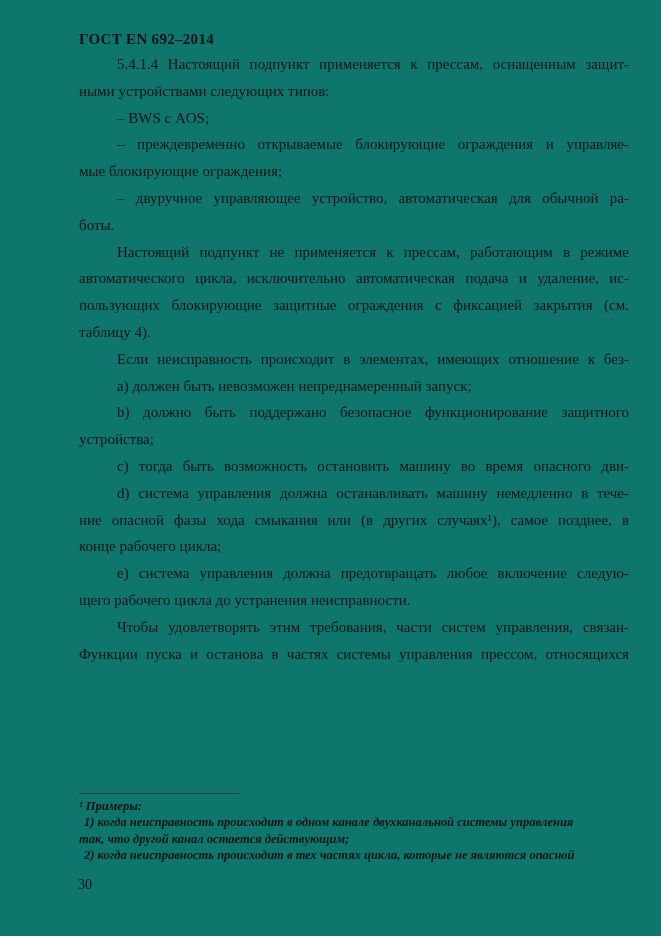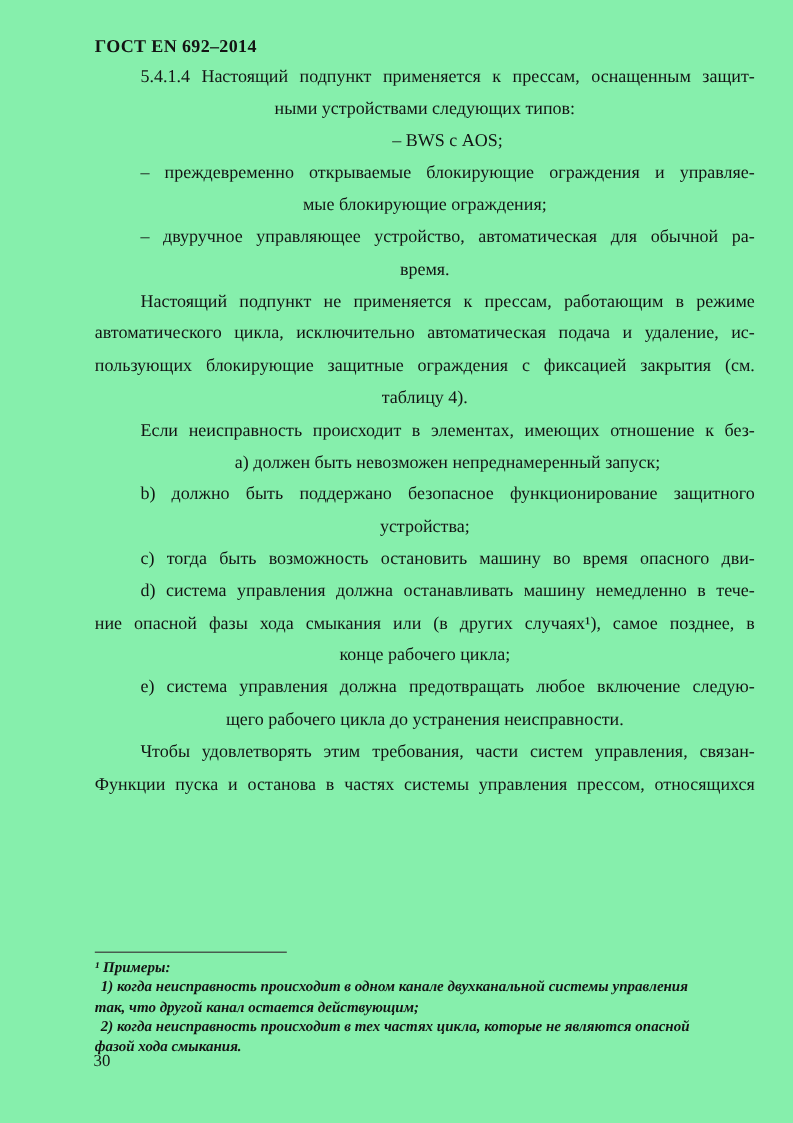--- a/index.html
+++ b/index.html
@@ -1,20 +1,20 @@
 <!DOCTYPE html>
 <html><head>
 <meta charset="utf-8">
 <style>
   html, body { margin: 0; padding: 0; background: #fdfdfd; }
   .page {
     position: relative;
     width: 661px;
     height: 936px;
-    background: #86efac;
+    background: #0f766e;
     font-family: "Liberation Serif", serif;
     color: #131313;
     overflow: hidden;
   }
   .doc-header {
     position: absolute;
     top: 31px;
     left: 79px;
     font-size: 15px;
     font-weight: bold;
@@ -25,21 +25,21 @@
     position: absolute;
     top: 51px;
     left: 79px;
     width: 550px;
   }
   .ln {
     font-size: 15px;
     line-height: 26.8px;
     height: 26.8px;
     overflow: hidden;
-    text-align: center;
+    text-align: left;
   }
   .ln.ind { padding-left: 38px; }
   .ln.just {
     text-align: justify;
     text-align-last: justify;
     -moz-text-align-last: justify;
   }
   .footnote {
     position: absolute;
     left: 79px;
@@ -75,21 +75,21 @@
 <div class="page">
   <div class="doc-header">ГОСТ EN 692–2014</div>
 
   <div class="body-text">
       <div class="ln ind just">5.4.1.4 Настоящий подпункт применяется к прессам, оснащенным защит-</div>
       <div class="ln">ными устройствами следующих типов:</div>
       <div class="ln ind">– BWS с AOS;</div>
       <div class="ln ind just">– преждевременно открываемые блокирующие ограждения и управляе-</div>
       <div class="ln">мые блокирующие ограждения;</div>
       <div class="ln ind just">– двуручное управляющее устройство, автоматическая для обычной ра-</div>
-      <div class="ln">время.</div>
+      <div class="ln">боты.</div>
       <div class="ln ind just">Настоящий подпункт не применяется к прессам, работающим в режиме</div>
       <div class="ln just">автоматического цикла, исключительно автоматическая подача и удаление, ис-</div>
       <div class="ln just">пользующих блокирующие защитные ограждения с фиксацией закрытия (см.</div>
       <div class="ln">таблицу 4).</div>
       <div class="ln ind just">Если неисправность происходит в элементах, имеющих отношение к без-</div>
       <div class="ln ind">a) должен быть невозможен непреднамеренный запуск;</div>
       <div class="ln ind just">b) должно быть поддержано безопасное функционирование защитного</div>
       <div class="ln">устройства;</div>
       <div class="ln ind just">c) тогда быть возможность остановить машину во время опасного дви-</div>
       <div class="ln ind just">d) система управления должна останавливать машину немедленно в тече-</div>
@@ -101,18 +101,17 @@
       <div class="ln just">Функции пуска и останова в частях системы управления прессом, относящихся</div>
     </div>
 
   <div class="footnote">
     <div class="fn-rule"></div>
     <div class="fn-lines">
         <div class="fn-line">¹ Примеры:</div>
         <div class="fn-line ind">1) когда неисправность происходит в одном канале двухканальной системы управления</div>
         <div class="fn-line">так, что другой канал остается действующим;</div>
         <div class="fn-line ind">2) когда неисправность происходит в тех частях цикла, которые не являются опасной</div>
-        <div class="fn-line">фазой хода смыкания.</div>
       </div>
   </div>
 
   <div class="page-number">30</div>
 </div>
 
 </body></html>

